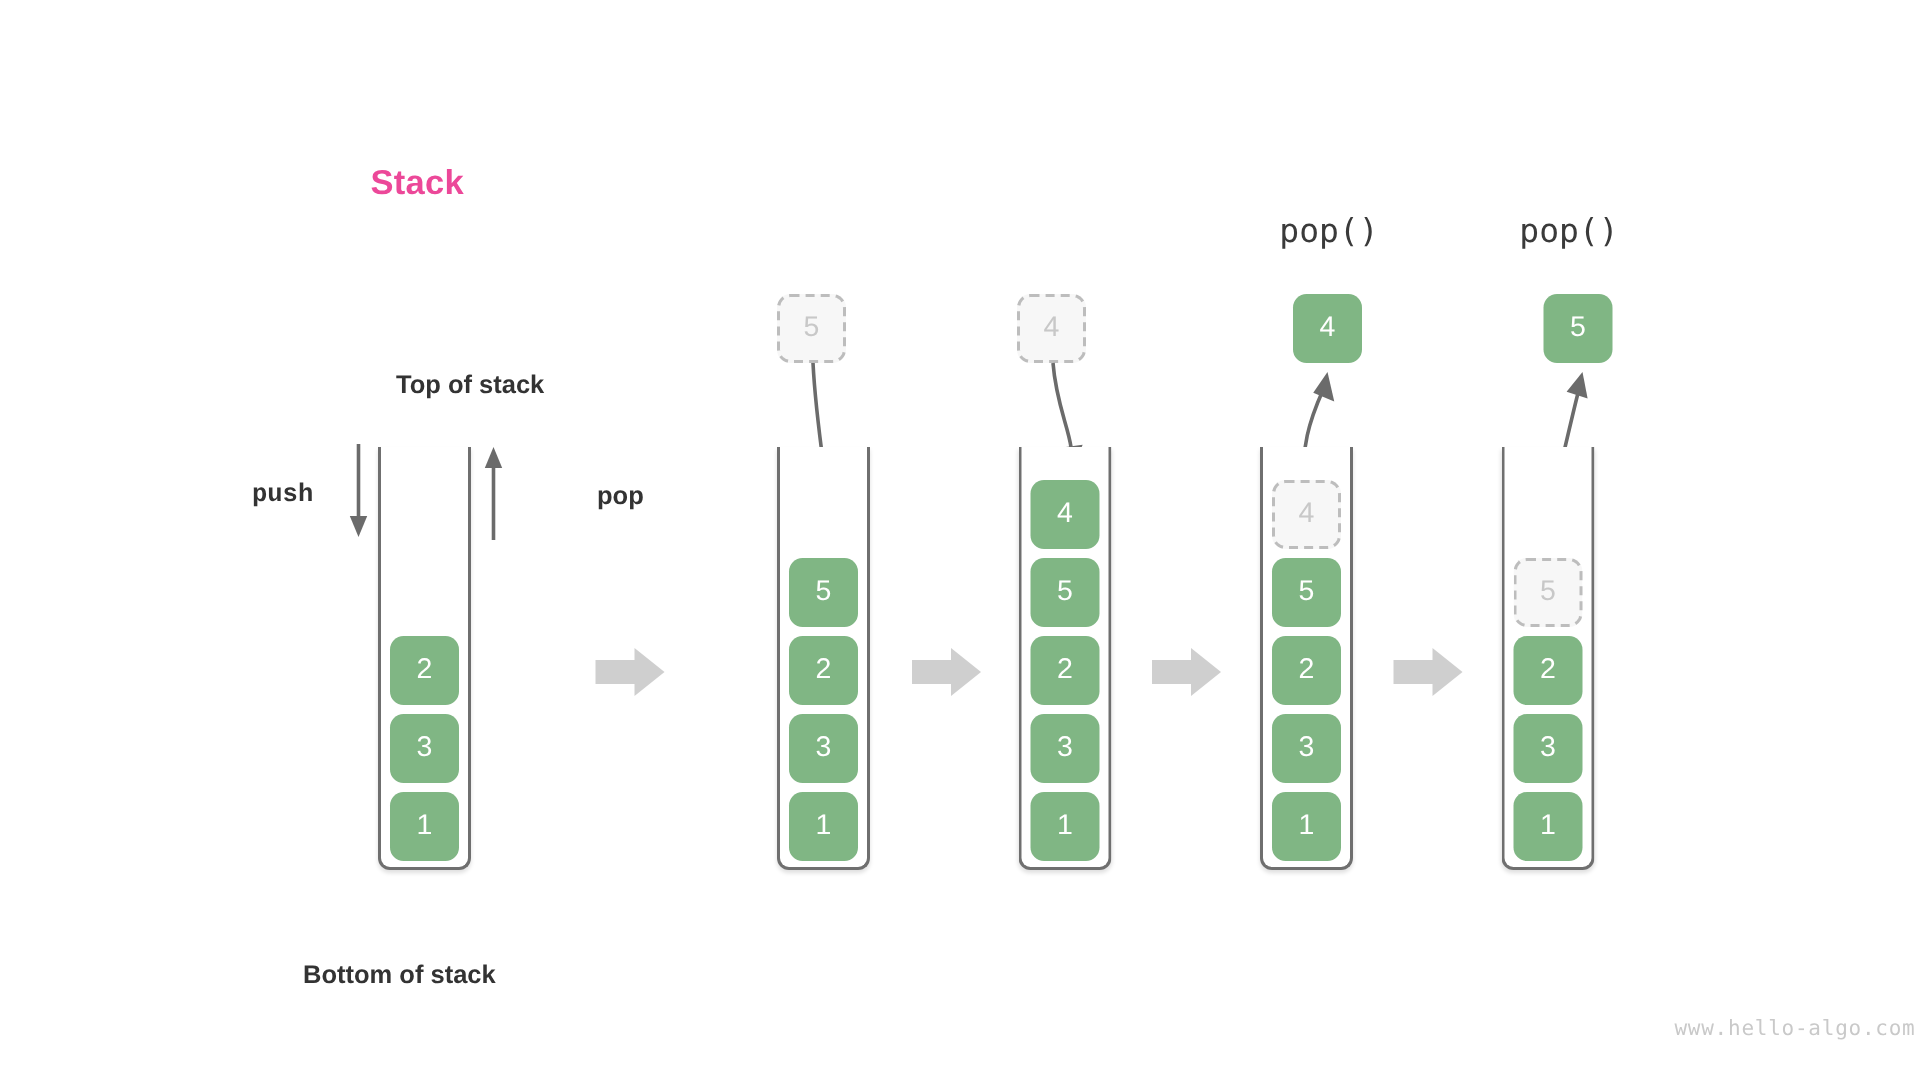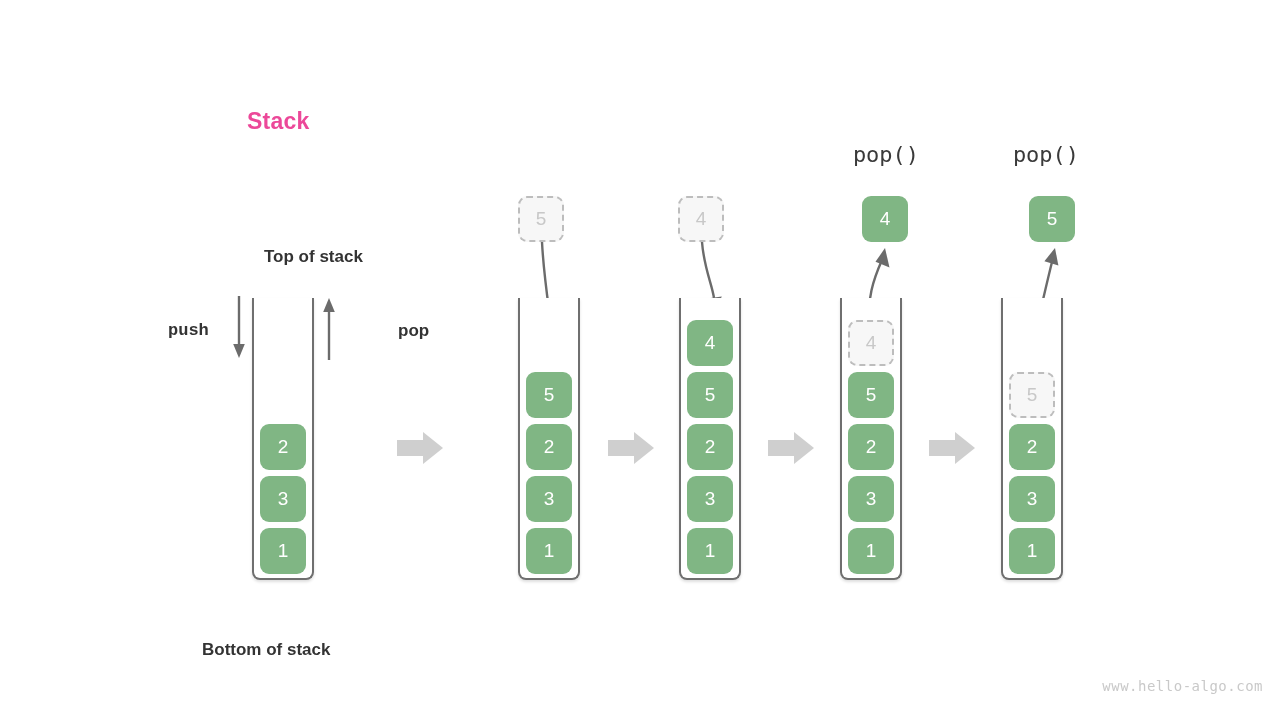--- a/index.html
+++ b/index.html
@@ -86,21 +86,21 @@
     background: #f7f7f7;
     color: #c8c8c8;
     border: 2px dashed #bdbdbd;
   }
 
   
   .block-arrow { top: 430px; width: 46px; height: 36px; }
 
   svg { overflow: visible; }
   .watermark {
-    right: 17px; top: 678px;
+    right: 3px; top: 678px;
     font-family: "DejaVu Sans Mono", monospace;
     font-size: 14px;
     color: #c9c9c9;
     letter-spacing: .5px;
   }
 </style>
 </head>
 <body>
 
 <div id="stage">

